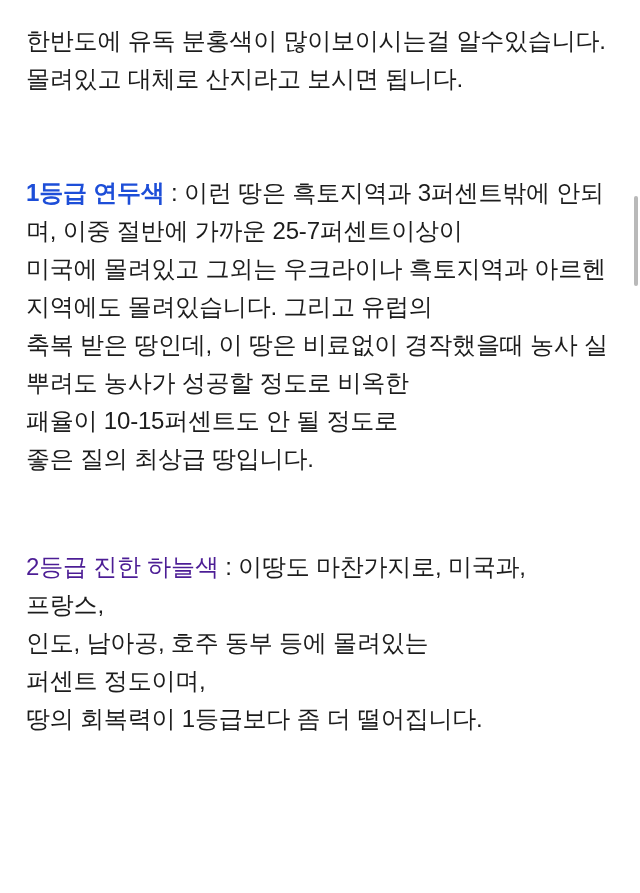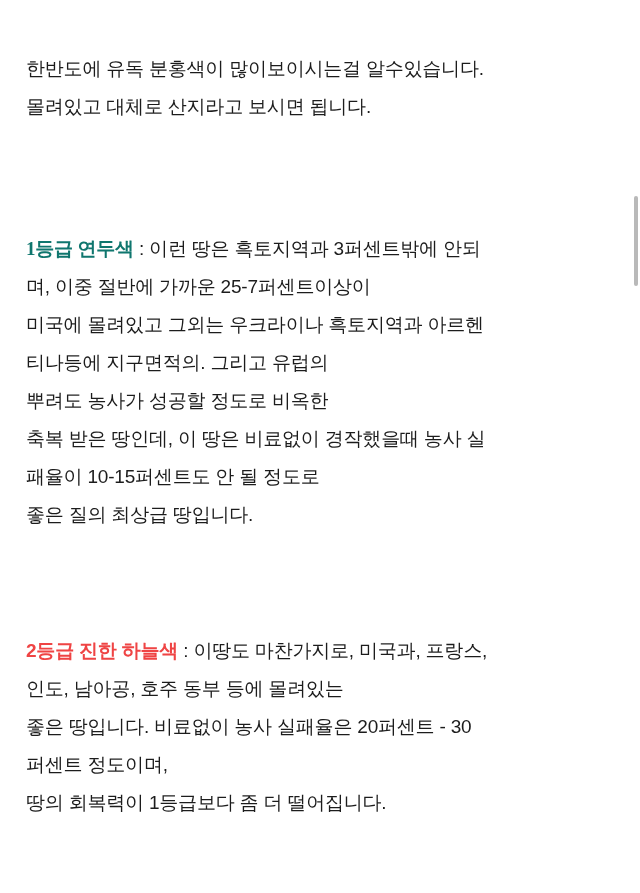--- a/index.html
+++ b/index.html
@@ -16,41 +16,39 @@
     position: relative;
   }
   .page {
     box-sizing: border-box;
     width: 640px;
     height: 893px;
     padding: 22px 32px 0 26px;
     position: relative;
   }
   .para {
-    font-size: 19px;
+    font-size: 24px;
     line-height: 38px;
     letter-spacing: -0.2px;
     color: #1c1c1c;
     word-break: keep-all;
-    margin-top: 28px;
   }
   .para .line {
     display: block;
     white-space: pre-wrap;
   }
   .gap-lg { height: 76px; }
   .gap-md { height: 70px; }
   .label-green {
-    color: #0f766e;
+    color: #1d4ed8;
     font-weight: bold;
-    font-family: Liberation Serif, serif;
   }
   .label-blue {
-    color: #ef4444;
-    font-weight: bold;
+    color: #4c1d95;
+    font-weight: normal;
   }
   .scrollbar-track {
     position: absolute;
     top: 0;
     right: 0;
     width: 6px;
     height: 893px;
     background: transparent;
   }
   .scrollbar-thumb {
@@ -72,33 +70,32 @@
     <span class="line">한반도에 유독 분홍색이 많이보이시는걸 알수있습니다.</span>
     <span class="line">몰려있고 대체로 산지라고 보시면 됩니다.</span>
   </div>
 
   <div class="gap-lg"></div>
 
   <div class="para">
     <span class="line"><span class="label-green">1등급 연두색</span><span> : </span><span>이런 땅은 흑토지역과 3퍼센트밖에 안되</span></span>
     <span class="line">며, 이중 절반에 가까운 25-7퍼센트이상이</span>
     <span class="line">미국에 몰려있고 그외는 우크라이나 흑토지역과 아르헨</span>
-    <span class="line">티나등에 지구면적의. 그리고 유럽의</span>
+    <span class="line">지역에도 몰려있습니다. 그리고 유럽의</span>
+    <span class="line">축복 받은 땅인데, 이 땅은 비료없이 경작했을때 농사 실</span>
     <span class="line">뿌려도 농사가 성공할 정도로 비옥한</span>
-    <span class="line">축복 받은 땅인데, 이 땅은 비료없이 경작했을때 농사 실</span>
     <span class="line">패율이 10-15퍼센트도 안 될 정도로</span>
     <span class="line">좋은 질의 최상급 땅입니다.</span>
   </div>
 
   <div class="gap-md"></div>
 
   <div class="para">
     <span class="line"><span class="label-blue">2등급 진한 하늘색</span><span> : </span><span>이땅도 마찬가지로, 미국과, 프랑스,</span></span>
     <span class="line">인도, 남아공, 호주 동부 등에 몰려있는</span>
-    <span class="line">좋은 땅입니다. 비료없이 농사 실패율은 20퍼센트 - 30</span>
     <span class="line">퍼센트 정도이며,</span>
     <span class="line">땅의 회복력이 1등급보다 좀 더 떨어집니다.</span>
   </div>
 
   <div class="scrollbar-track">
     <div class="scrollbar-thumb"></div>
   </div>
 
 </div>
 

